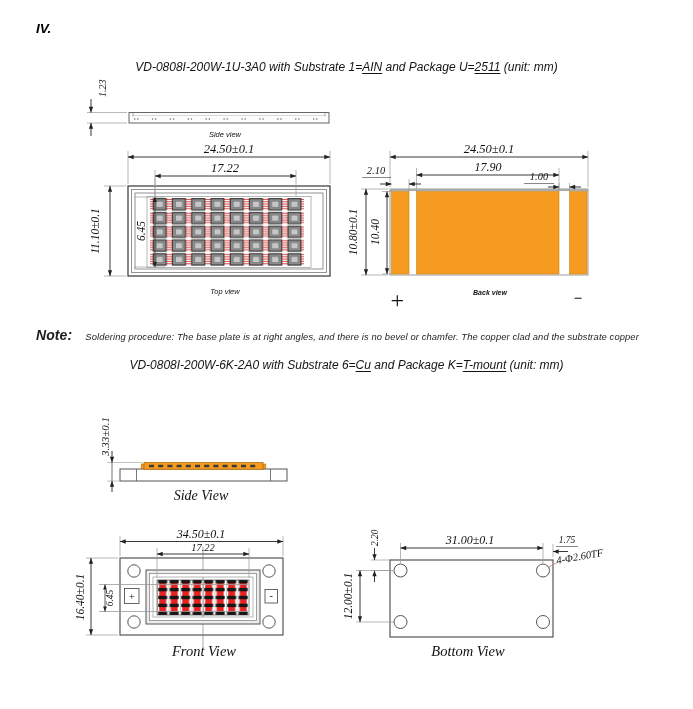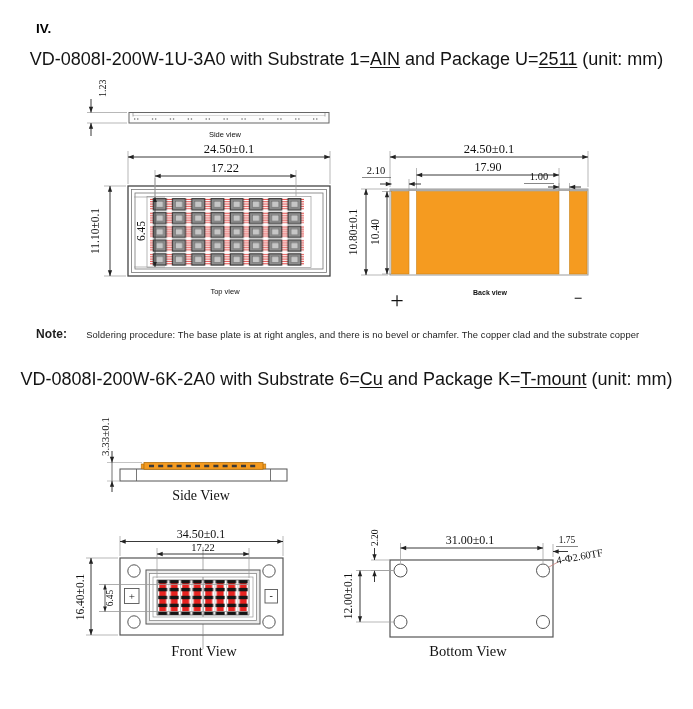--- a/index.html
+++ b/index.html
@@ -1,28 +1,28 @@
 <!DOCTYPE html>
 <html><head>
 <meta charset="utf-8">
 <style>
   html,body{margin:0;padding:0;background:#fff;}
   .page{position:relative;width:693px;height:709px;background:#fff;overflow:hidden;
-        font-family:"Liberation Sans",sans-serif;color:#111;}
+        font-family:"Liberation Sans",sans-serif;color:#111;font-style:italic;}
   .abs{position:absolute;}
   .heading{top:21px;left:36px;display:flex;font-weight:bold;font-size:13.5px;color:#000;}
   .heading .num{width:42px;}
-  .subtitle{left:0;width:693px;text-align:center;font-size:18px;color:#141414;white-space:nowrap;}
+  .subtitle{left:0;width:693px;text-align:center;font-size:12px;color:#141414;white-space:nowrap;margin-top:11px;}
   .sub1{top:49px;}
-  .sub2{top:369px;}
+  .sub2{top:347px;}
   .u{text-decoration:underline;text-underline-offset:2px;}
   .note-line{left:36px;font-size:9.4px;color:#1d1d1d;letter-spacing:.1px;white-space:nowrap;}
   .nl1{top:327px;}
   .nl2{top:353px;}
-  .note-label{font-weight:bold;font-size:12px;margin-right:19px;}
+  .note-label{font-weight:bold;font-size:14px;margin-right:13px;}
   svg.draw{position:absolute;left:0;top:0;}
   text{fill:#111;font-family:"Liberation Serif",serif;}
   .sans{font-family:"Liberation Sans",sans-serif;}
 </style>
 </head>
 <body>
 
 <div class="page">
 
   <div class="abs heading">

